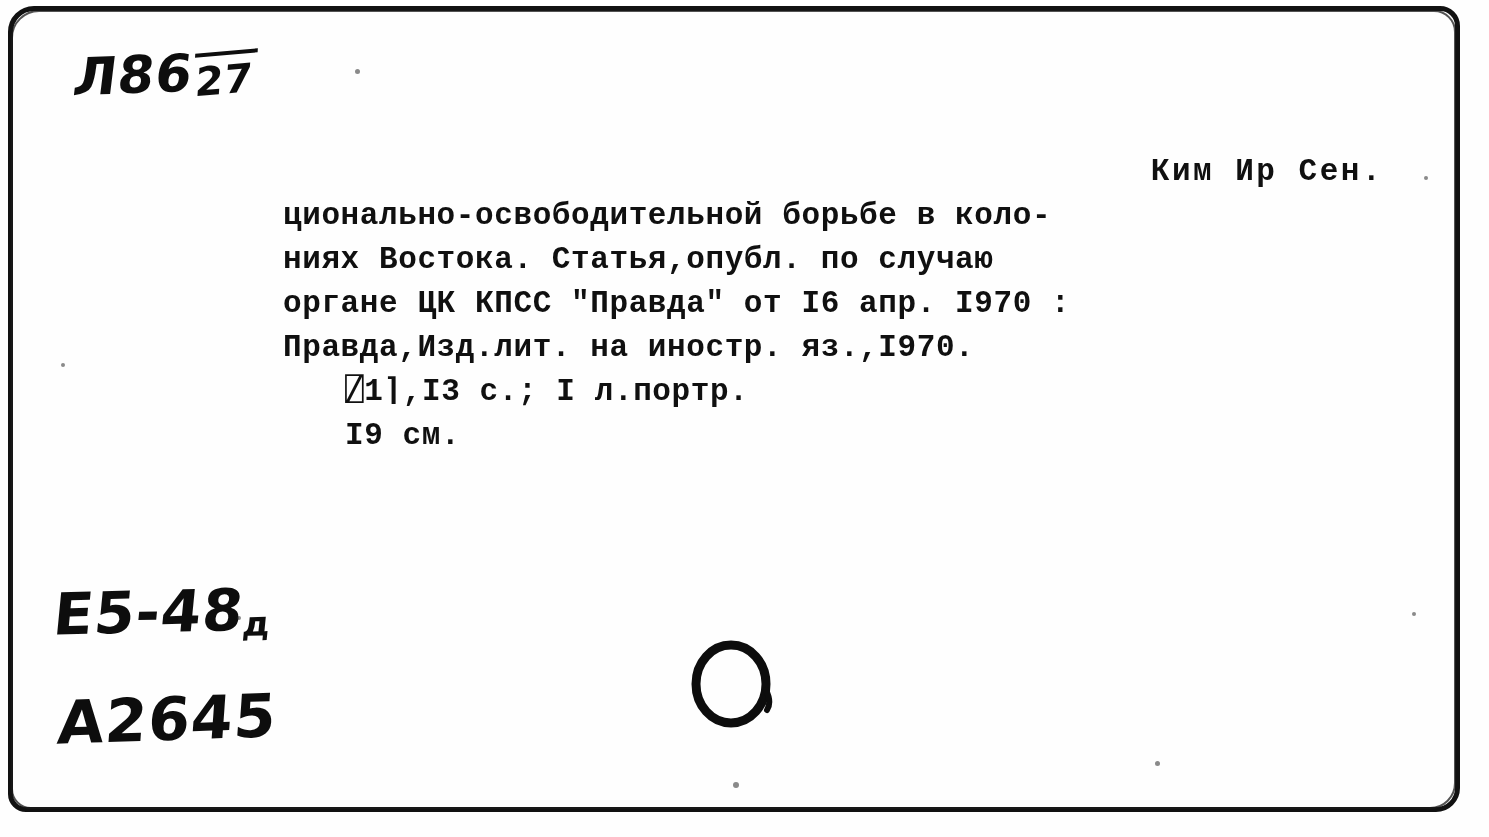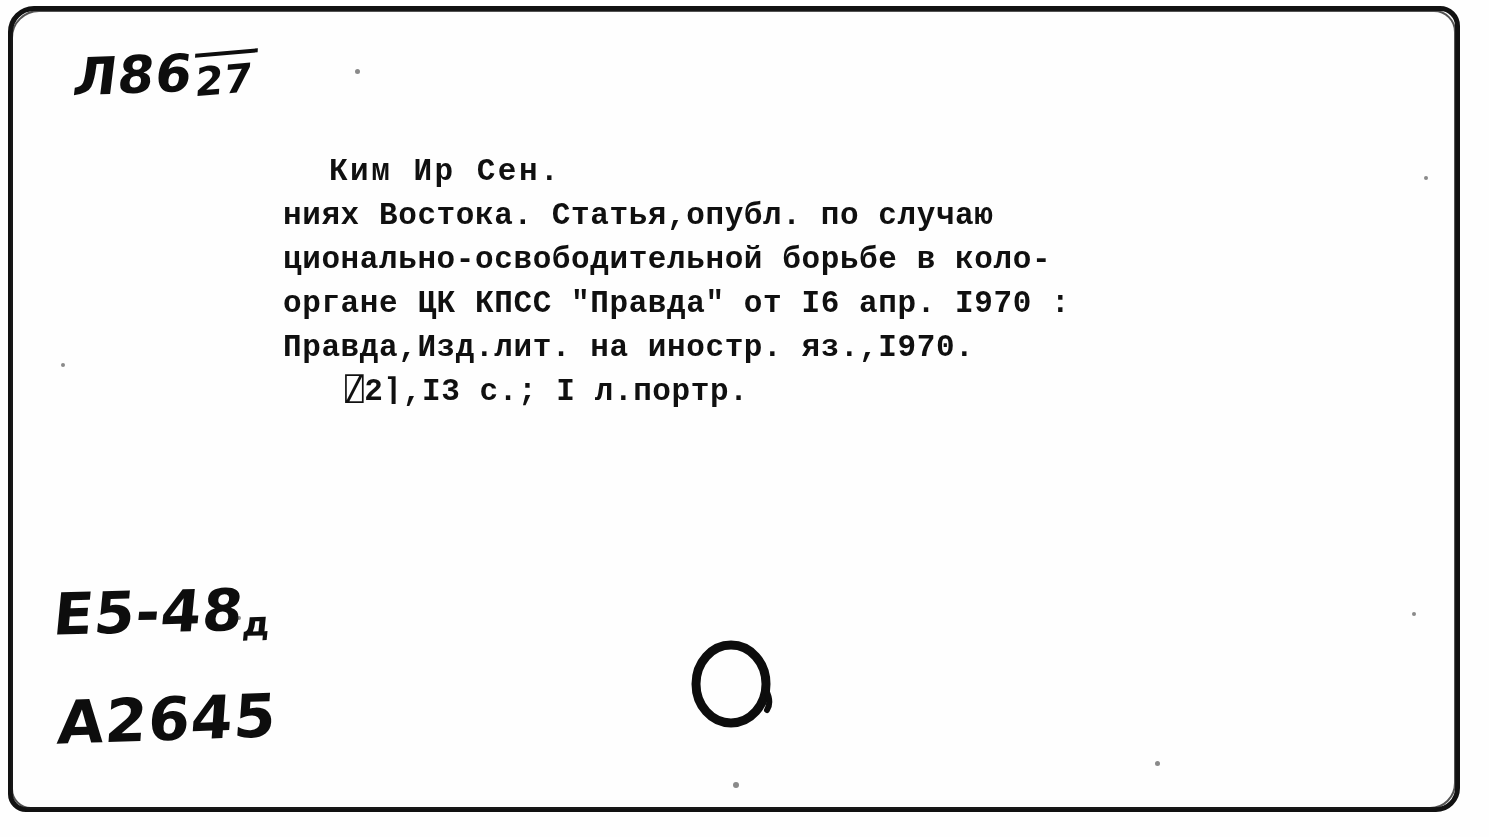--- a/index.html
+++ b/index.html
@@ -101,20 +101,21 @@
     width: 1100px;
     color: #101010;
     font-family: "Liberation Mono", monospace;
     font-size: 31px;
     font-weight: 700;
     line-height: 44px;
     letter-spacing: 0.6px;
   }
   #typed-block .author {
     letter-spacing: 2.5px;
+    text-align: right;
   }
   .tline {
     white-space: pre;
   }
   .indent {
     padding-left: 46px;
   }
   .indent-sm {
     padding-left: 62px;
   }
@@ -132,25 +133,26 @@
 <div id="card">
 
   <div class="card-border"></div>
 
   <div class="handwritten" id="shelfmark-top">
     <span>Л86</span><span class="frac">27</span>
   </div>
 
   <div id="typed-block">
     <div class="tline author indent">Ким Ир Сен.</div>
+    <div class="tline">ционально-освободительной борьбе в коло-</div>
     <div class="tline">ниях Востока. Статья,опубл. по случаю</div>
-    <div class="tline">ционально-освободительной борьбе в коло-</div>
     <div class="tline">органе ЦК КПСС "Правда" от I6 апр. I970 :</div>
     <div class="tline">Правда,Изд.лит. на иностр. яз.,I970.</div>
-    <div class="tline indent-sm">⍁2⌉,I3 с.; I л.портр.</div>
+    <div class="tline indent-sm">⍁1⌉,I3 с.; I л.портр.</div>
+    <div class="tline indent-sm">I9 см.</div>
   </div>
 
   <div class="handwritten" id="shelfmark-bottom-1">
     <span>E5-48</span><span class="sub">д</span>
   </div>
   <div class="handwritten" id="shelfmark-bottom-2">A2645</div>
 
   <div id="ink-circle">
     <svg width="96" height="104" viewBox="0 0 96 104" aria-hidden="true">
       <ellipse cx="45" cy="50" rx="35" ry="39" fill="none" stroke="#0d0d0d" stroke-width="9"></ellipse>

